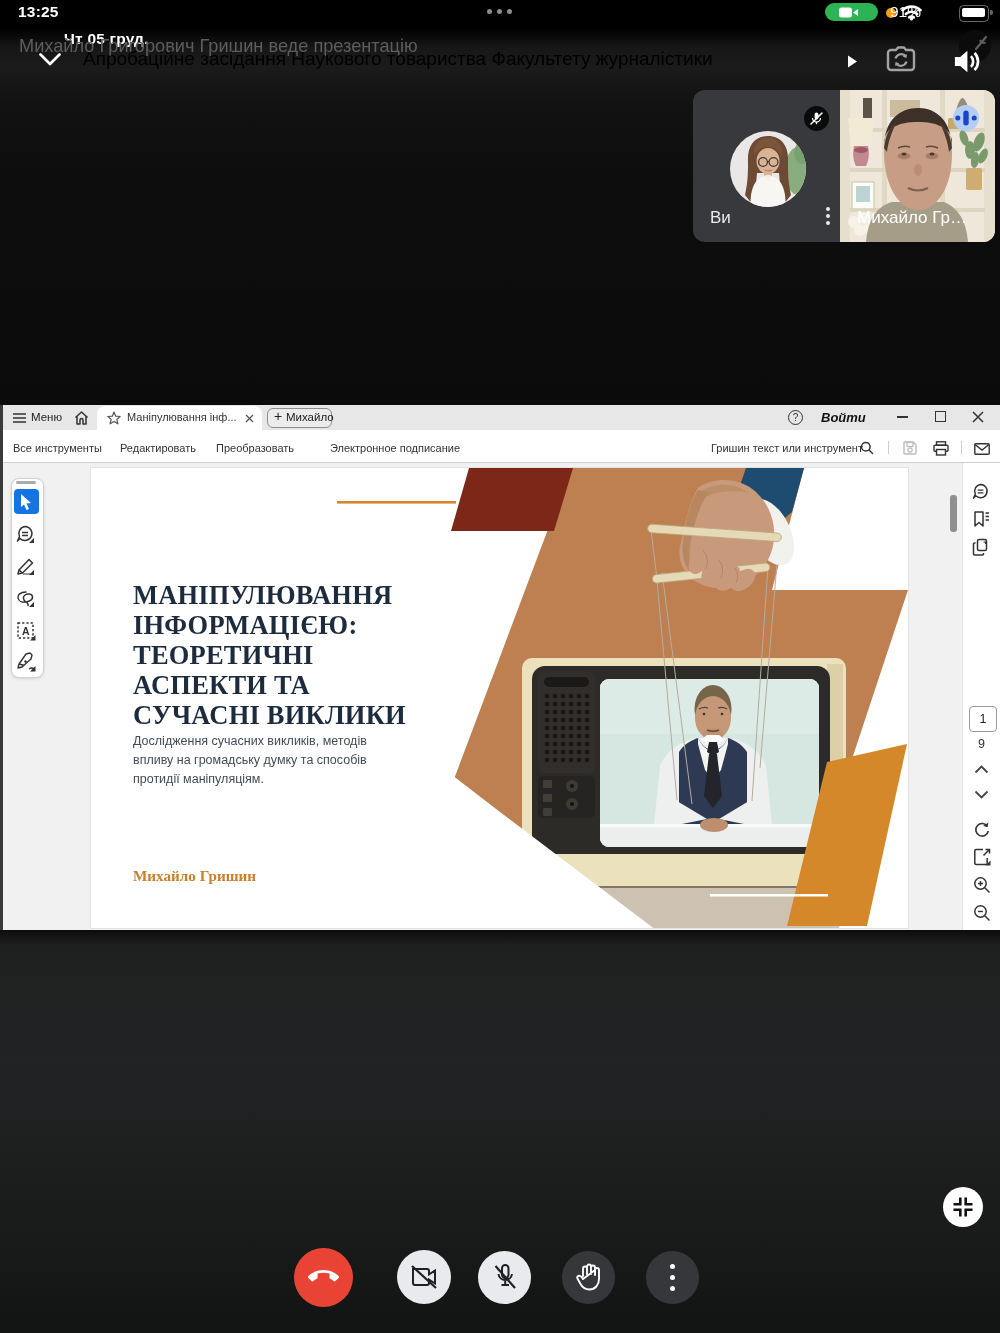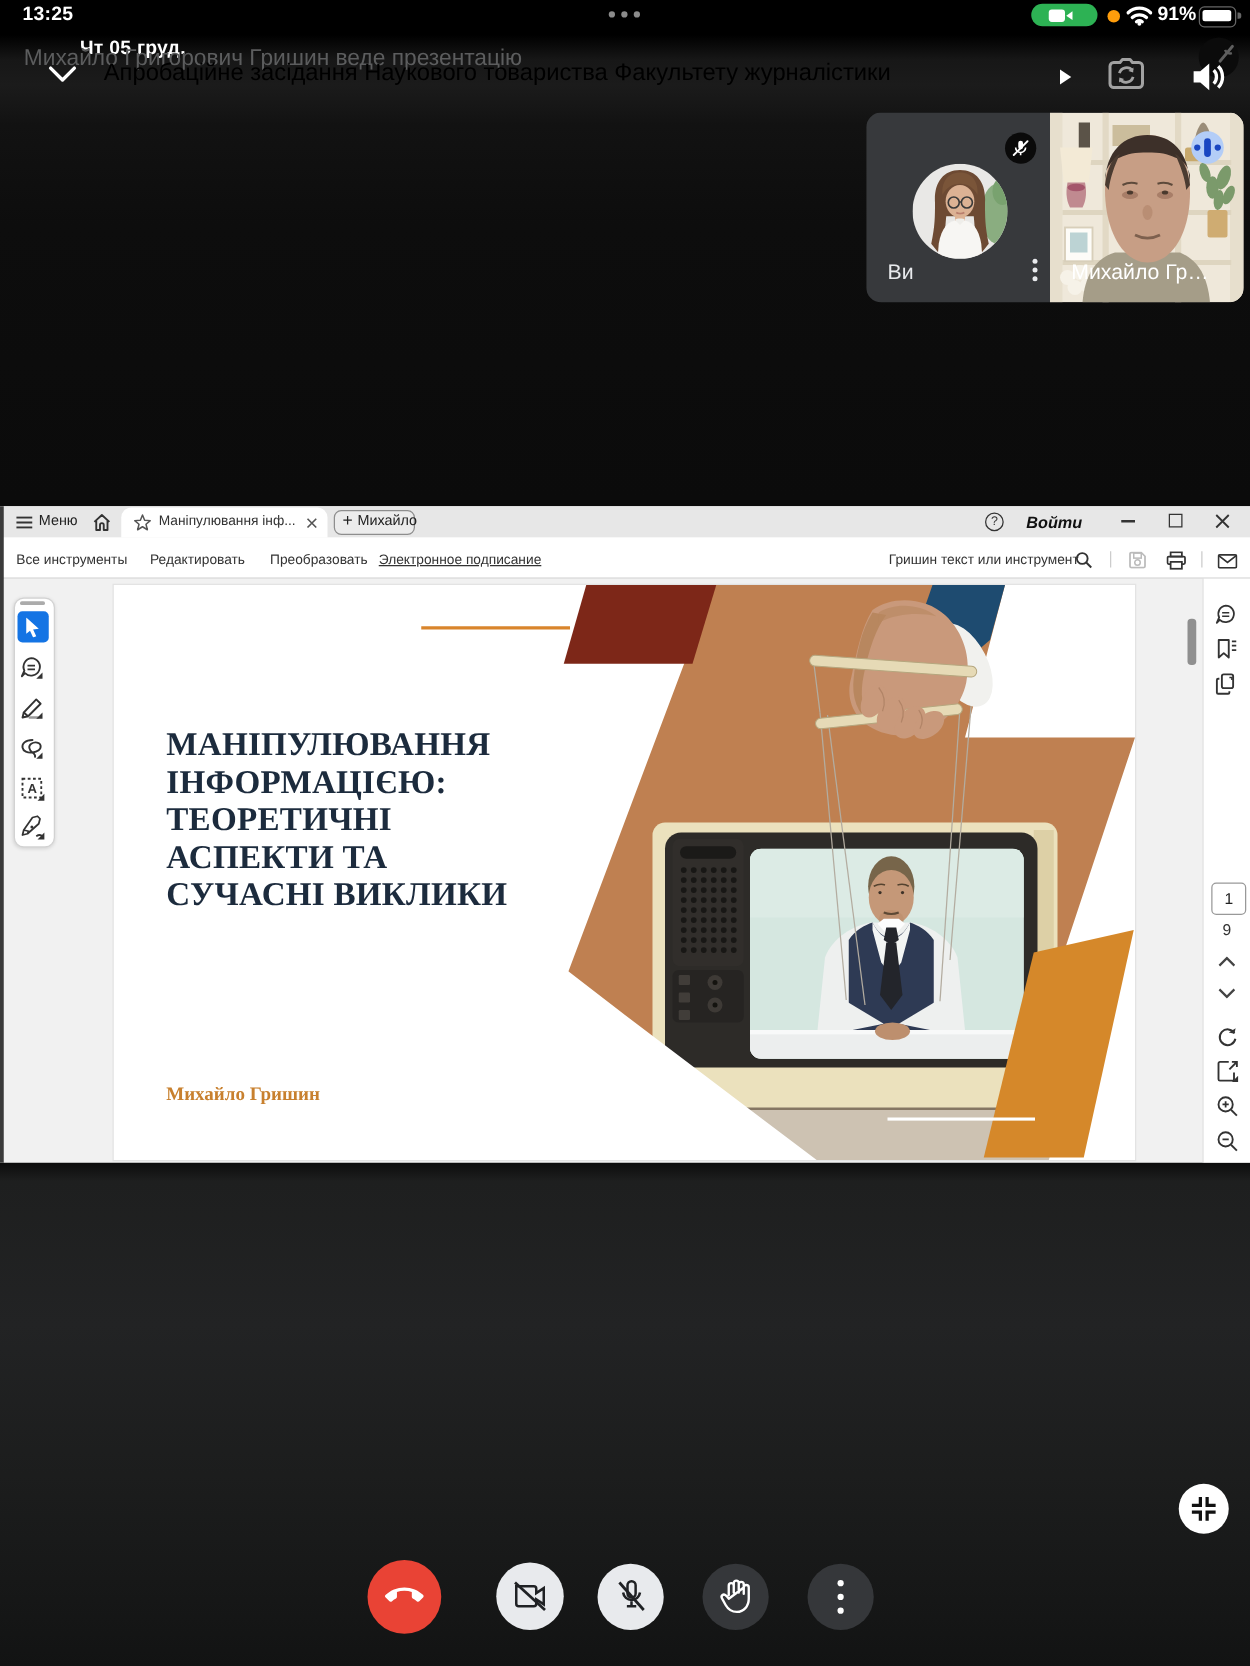--- a/index.html
+++ b/index.html
@@ -23,21 +23,21 @@
   <path d="M17 6.5 L22 3 L22 10 Z" fill="#fff"></path>
 </svg>
 <div class="abs" style="left:886px;top:8px;width:10px;height:10px;border-radius:50%;background:#ff9d0b;"></div>
 
 <svg class="abs" style="left:901px;top:4px;" width="21" height="17" viewBox="0 0 21 17">
   <path d="M1.5 6.2 A 13 13 0 0 1 19.5 6.2" fill="none" stroke="#fff" stroke-width="2.6" stroke-linecap="round"></path>
   <path d="M4.8 10 A 8.5 8.5 0 0 1 16.2 10" fill="none" stroke="#fff" stroke-width="2.6" stroke-linecap="round"></path>
   <path d="M8.2 13.4 A 4 4 0 0 1 12.8 13.4" fill="none" stroke="#fff" stroke-width="2.6" stroke-linecap="round"></path>
   <circle cx="10.5" cy="15" r="1.6" fill="#fff"></circle>
 </svg>
-<div class="abs" style="left:926px;top:3px;color:#fff;font-size:15.5px;font-weight:700;">91%</div>
+<div class="abs" style="left:890px;top:3px;color:#fff;font-size:15.5px;font-weight:400;">91%</div>
 
 <div class="abs" style="left:959px;top:4.5px;width:28px;height:15px;border:1.5px solid rgba(255,255,255,.4);border-radius:4.5px;"></div>
 <div class="abs" style="left:962px;top:7.5px;width:23px;height:9px;border-radius:2px;background:#fff;"></div>
 <div class="abs" style="left:990px;top:9.5px;width:2.5px;height:5px;border-radius:0 2px 2px 0;background:rgba(255,255,255,.4);"></div>
 
 <div class="abs" style="left:19px;top:36px;color:#5c5d5e;font-size:18.2px;">Михайло Григорович Гришин веде презентацію</div>
 <svg class="abs" style="left:38px;top:52px;" width="24" height="16" viewBox="0 0 24 16">
   <path d="M2.5 2.5 L12 12 L21.5 2.5" fill="none" stroke="#fff" stroke-width="2.7" stroke-linecap="round" stroke-linejoin="round"></path>
 </svg>
 <div class="abs" style="left:83px;top:48px;color:#000000;font-size:19px;">Апробаційне засідання Наукового товариства Факультету журналістики</div>
@@ -201,21 +201,21 @@
   <div class="abs" style="left:897px;top:11px;width:11px;height:1.8px;background:#333;"></div>
   <div class="abs" style="left:935px;top:6px;width:9px;height:9px;border:1.5px solid #333;"></div>
   <svg class="abs" style="left:972px;top:6px;" width="12" height="12" viewBox="0 0 12 12">
     <path d="M1 1 L11 11 M11 1 L1 11" stroke="#333" stroke-width="1.5"></path>
   </svg>
 
   <div class="abs" style="left:0;top:25px;width:1000px;height:32px;background:#fff;border-bottom:1px solid #d0d0d0;"></div>
   <div class="abs" style="left:13px;top:37px;font-size:11px;color:#333;">Все инструменты</div>
   <div class="abs" style="left:120px;top:37px;font-size:11px;color:#333;">Редактировать</div>
   <div class="abs" style="left:216px;top:37px;font-size:11px;color:#333;">Преобразовать</div>
-  <div class="abs" style="left:303px;top:37px;font-size:11px;color:#333;text-decoration:underline;">Электронное подписание</div>
+  <div class="abs" style="left:330px;top:37px;font-size:11px;color:#333;">Электронное подписание</div>
   <div class="abs" style="left:711px;top:37px;font-size:11px;color:#333;">Гришин текст или инструмент</div>
   <svg class="abs" style="left:860px;top:36px;" width="14" height="14" viewBox="0 0 14 14">
     <circle cx="5.8" cy="5.8" r="4.3" fill="none" stroke="#333" stroke-width="1.5"></circle>
     <path d="M9 9 L13 13" stroke="#333" stroke-width="1.5"></path>
   </svg>
   <div class="abs" style="left:888px;top:36px;width:1px;height:13px;background:#ccc;"></div>
 
   <svg class="abs" style="left:903px;top:36px;" width="14" height="14" viewBox="0 0 14 14">
     <path d="M1 2 A1 1 0 0 1 2 1 H10 L13 4 V12 A1 1 0 0 1 12 13 H2 A1 1 0 0 1 1 12 Z" fill="none" stroke="#bbb" stroke-width="1.4"></path>
     <rect x="4" y="1.5" width="6" height="4" fill="none" stroke="#bbb" stroke-width="1.2"></rect>
@@ -393,20 +393,21 @@
       </g>
 
       <polygon points="300,260 409,344 565,462 0,462 0,260" fill="#fff"></polygon>
 
       <polygon points="736,294 816,276 776,458 696,458" fill="#d5882a"></polygon>
 
       <rect x="619" y="426" width="118" height="2.5" fill="#fff"></rect>
     </svg>
 
     <div class="abs" style="left:42px;top:112px;font-family:'Liberation Serif',serif;font-weight:700;font-size:26.5px;line-height:30px;letter-spacing:0.2px;color:#1c2b3d;white-space:nowrap;">МАНІПУЛЮВАННЯ<br>ІНФОРМАЦІЄЮ:<br>ТЕОРЕТИЧНІ<br>АСПЕКТИ ТА<br>СУЧАСНІ ВИКЛИКИ</div>
+    <div class="abs" style="left:42px;top:264px;font-size:12.5px;line-height:19px;color:#424c57;white-space:nowrap;">Дослідження сучасних викликів, методів<br>впливу на громадську думку та способів<br>протидії маніпуляціям.</div>
     <div class="abs" style="left:42px;top:399px;font-family:'Liberation Serif',serif;font-weight:700;font-size:15.2px;color:#c8802e;">Михайло Гришин</div>
   </div>
 
   <div class="abs" style="left:11px;top:73px;width:31px;height:198px;background:#fff;border:1px solid #d2d2d2;border-radius:8px;box-shadow:0 1px 3px rgba(0,0,0,.12);"></div>
   <div class="abs" style="left:16px;top:76px;width:20px;height:3px;border-radius:2px;background:#ababab;"></div>
   <div class="abs" style="left:14px;top:84px;width:25px;height:25px;background:#1474e4;border-radius:4px;"></div>
   <svg class="abs" style="left:20px;top:89px;" width="14" height="16" viewBox="0 0 14 16">
     <path d="M1 0 L11 9 L6.5 9.5 L9 15 L6.5 16 L4 10.5 L1 13 Z" fill="#fff"></path>
   </svg>
 

